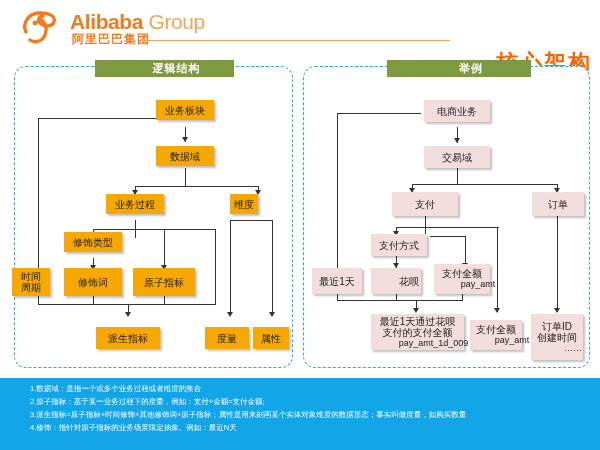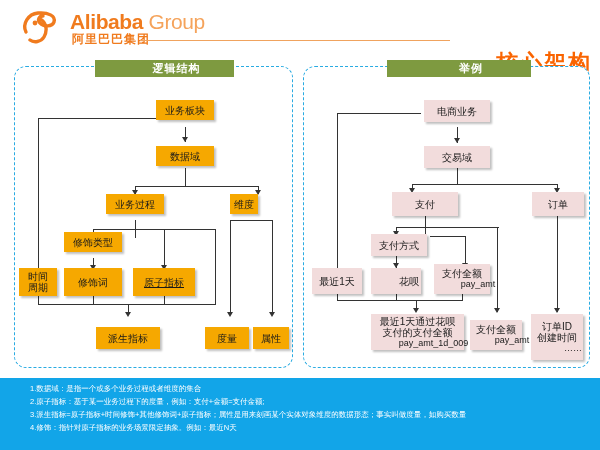--- a/index.html
+++ b/index.html
@@ -114,28 +114,28 @@
   </div>
   <div class="node amber" style="left:106px;top:194px;width:58px;height:20px;">
     <span>业务过程</span>
   </div>
   <div class="node amber" style="left:230px;top:194px;width:28px;height:20px;">
     <span>维度</span>
   </div>
   <div class="node amber" style="left:64px;top:232px;width:58px;height:20px;">
     <span>修饰类型</span>
   </div>
-  <div class="node amber" style="left:19px;top:268px;width:38px;height:28px;flex-direction:column;">
+  <div class="node amber" style="left:12px;top:268px;width:38px;height:28px;flex-direction:column;">
     <span>时间</span>
     <span>周期</span>
   </div>
   <div class="node amber" style="left:64px;top:268px;width:58px;height:28px;">
     <span>修饰词</span>
   </div>
-  <div class="node amber" style="left:133px;top:268px;width:62px;height:28px;text-decoration:underline;">
+  <div class="node amber" style="left:133px;top:268px;width:62px;height:28px;">
     <span>原子指标</span>
   </div>
   <div class="node amber" style="left:96px;top:327px;width:64px;height:22px;">
     <span>派生指标</span>
   </div>
   <div class="node amber" style="left:205px;top:327px;width:44px;height:22px;">
     <span>度量</span>
   </div>
   <div class="node amber" style="left:253px;top:327px;width:36px;height:22px;">
     <span>属性</span>

